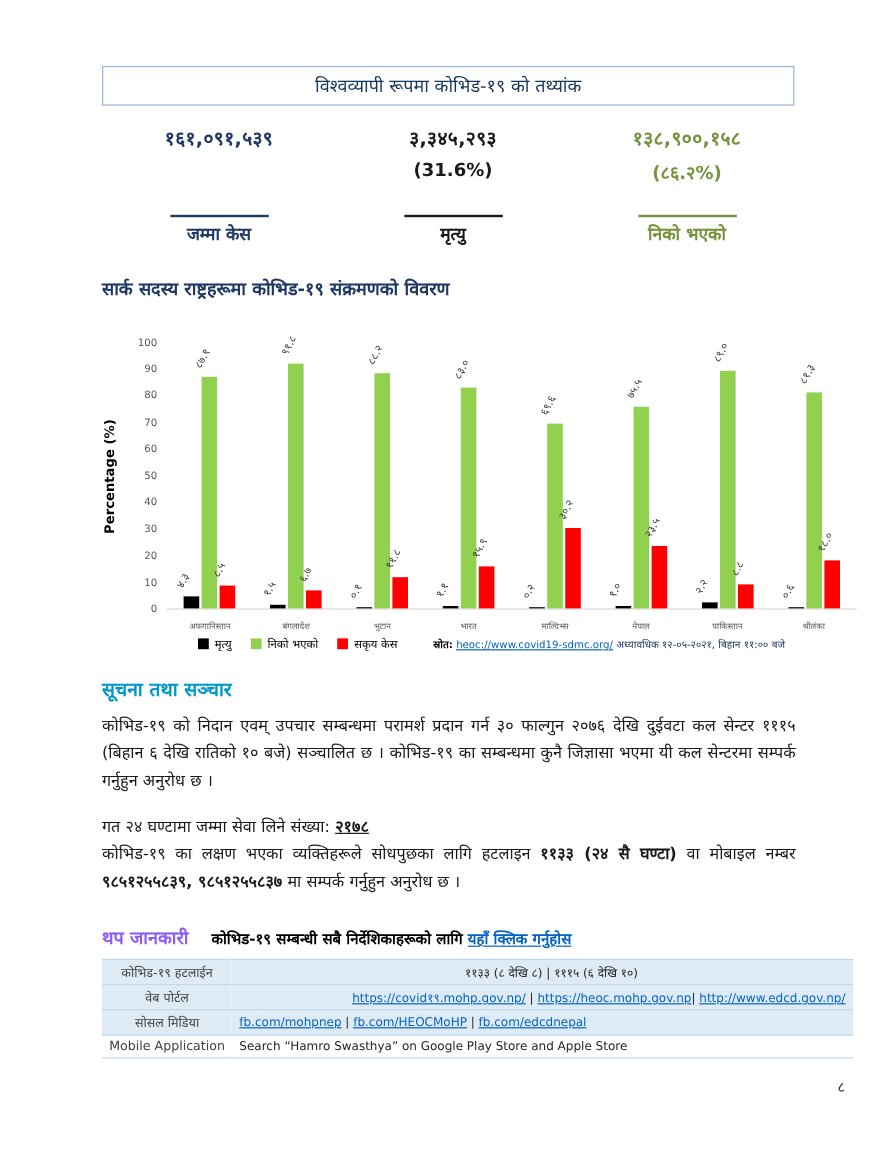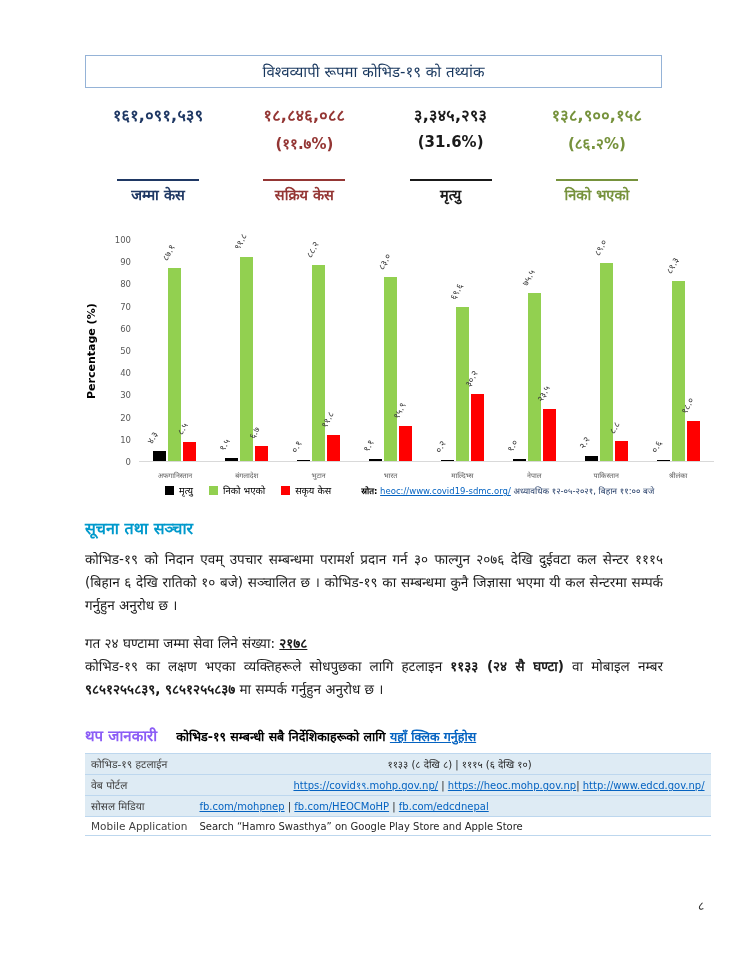--- a/index.html
+++ b/index.html
@@ -53,21 +53,21 @@
 
   
   .more-info { margin-top:24px; }
   .mi-heading { color:#8b5cf6; font-size:15px; font-weight:bold; margin-right:14px; }
   .mi-lead { color:#000000; font-size:12.5px; font-weight:bold; }
   .mi-link { font-size:12.5px; font-weight:bold; }
 
   .info-table { width:578px; margin-top:8px; border-collapse:collapse; }
   .info-table td { border-top:1px solid #BDD7EE; border-bottom:1px solid #BDD7EE; padding:3px 6px; vertical-align:middle; }
   .info-table tr.shade { background:#DEEBF4; }
-  .t-label { width:163px; font-size:10.5px; color:#404040; white-space:nowrap; }
+  .t-label { width:163px; font-size:10.5px; color:#404040; white-space:nowrap;text-align:center; }
   .t-value { font-size:10px; color:#262626; white-space:nowrap; }
   .t-value .link { font-size:10px; }
 
   .page-number { position:absolute; top:897px; left:698px; font-size:12px; color:#262626; }
 </style>
 </head>
 <body>
 
 <div class="page">
 
@@ -75,40 +75,35 @@
     <span class="header-title">विश्वव्यापी रूपमा कोभिड-१९ को तथ्यांक</span>
   </div>
 
   <div class="stats-row">
       <div class="stat" style="color: rgb(31, 56, 100);">
         <div class="stat-value">१६१,०९१,५३९</div>
         <div class="stat-pct"></div>
         <div class="stat-line" style="border-color: rgb(31, 56, 100);"></div>
         <div class="stat-label">जम्मा केस</div>
       </div>
-      <div class="stat" style="color: rgb(148, 54, 52);">
-        <div class="stat-value">१८,८४६,०८८</div>
-        <div class="stat-pct">(११.७%)</div>
-        <div class="stat-line" style="border-color: rgb(148, 54, 52);"></div>
-        <div class="stat-label">सक्रिय केस</div>
-      </div>
       <div class="stat" style="color: rgb(26, 26, 26);">
         <div class="stat-value">३,३४५,२९३</div>
         <div class="stat-pct">(31.6%)</div>
         <div class="stat-line" style="border-color: rgb(26, 26, 26);"></div>
         <div class="stat-label">मृत्यु</div>
       </div>
       <div class="stat" style="color: rgb(118, 146, 60);">
         <div class="stat-value">१३८,९००,१५८</div>
         <div class="stat-pct">(८६.२%)</div>
         <div class="stat-line" style="border-color: rgb(118, 146, 60);"></div>
         <div class="stat-label">निको भएको</div>
       </div>
     </div>
 
+  <h2 class="chart-title">सार्क सदस्य राष्ट्रहरूमा कोभिड-१९ संक्रमणको विवरण</h2>
 
   <div class="chart">
     <div class="y-axis-label">Percentage (%)</div>
     <div class="y-ticks">
         <span class="ytick" style="bottom: -5px;">0</span>
         <span class="ytick" style="bottom: 17.2px;">10</span>
         <span class="ytick" style="bottom: 39.4px;">20</span>
         <span class="ytick" style="bottom: 61.6px;">30</span>
         <span class="ytick" style="bottom: 83.8px;">40</span>
         <span class="ytick" style="bottom: 106px;">50</span>

